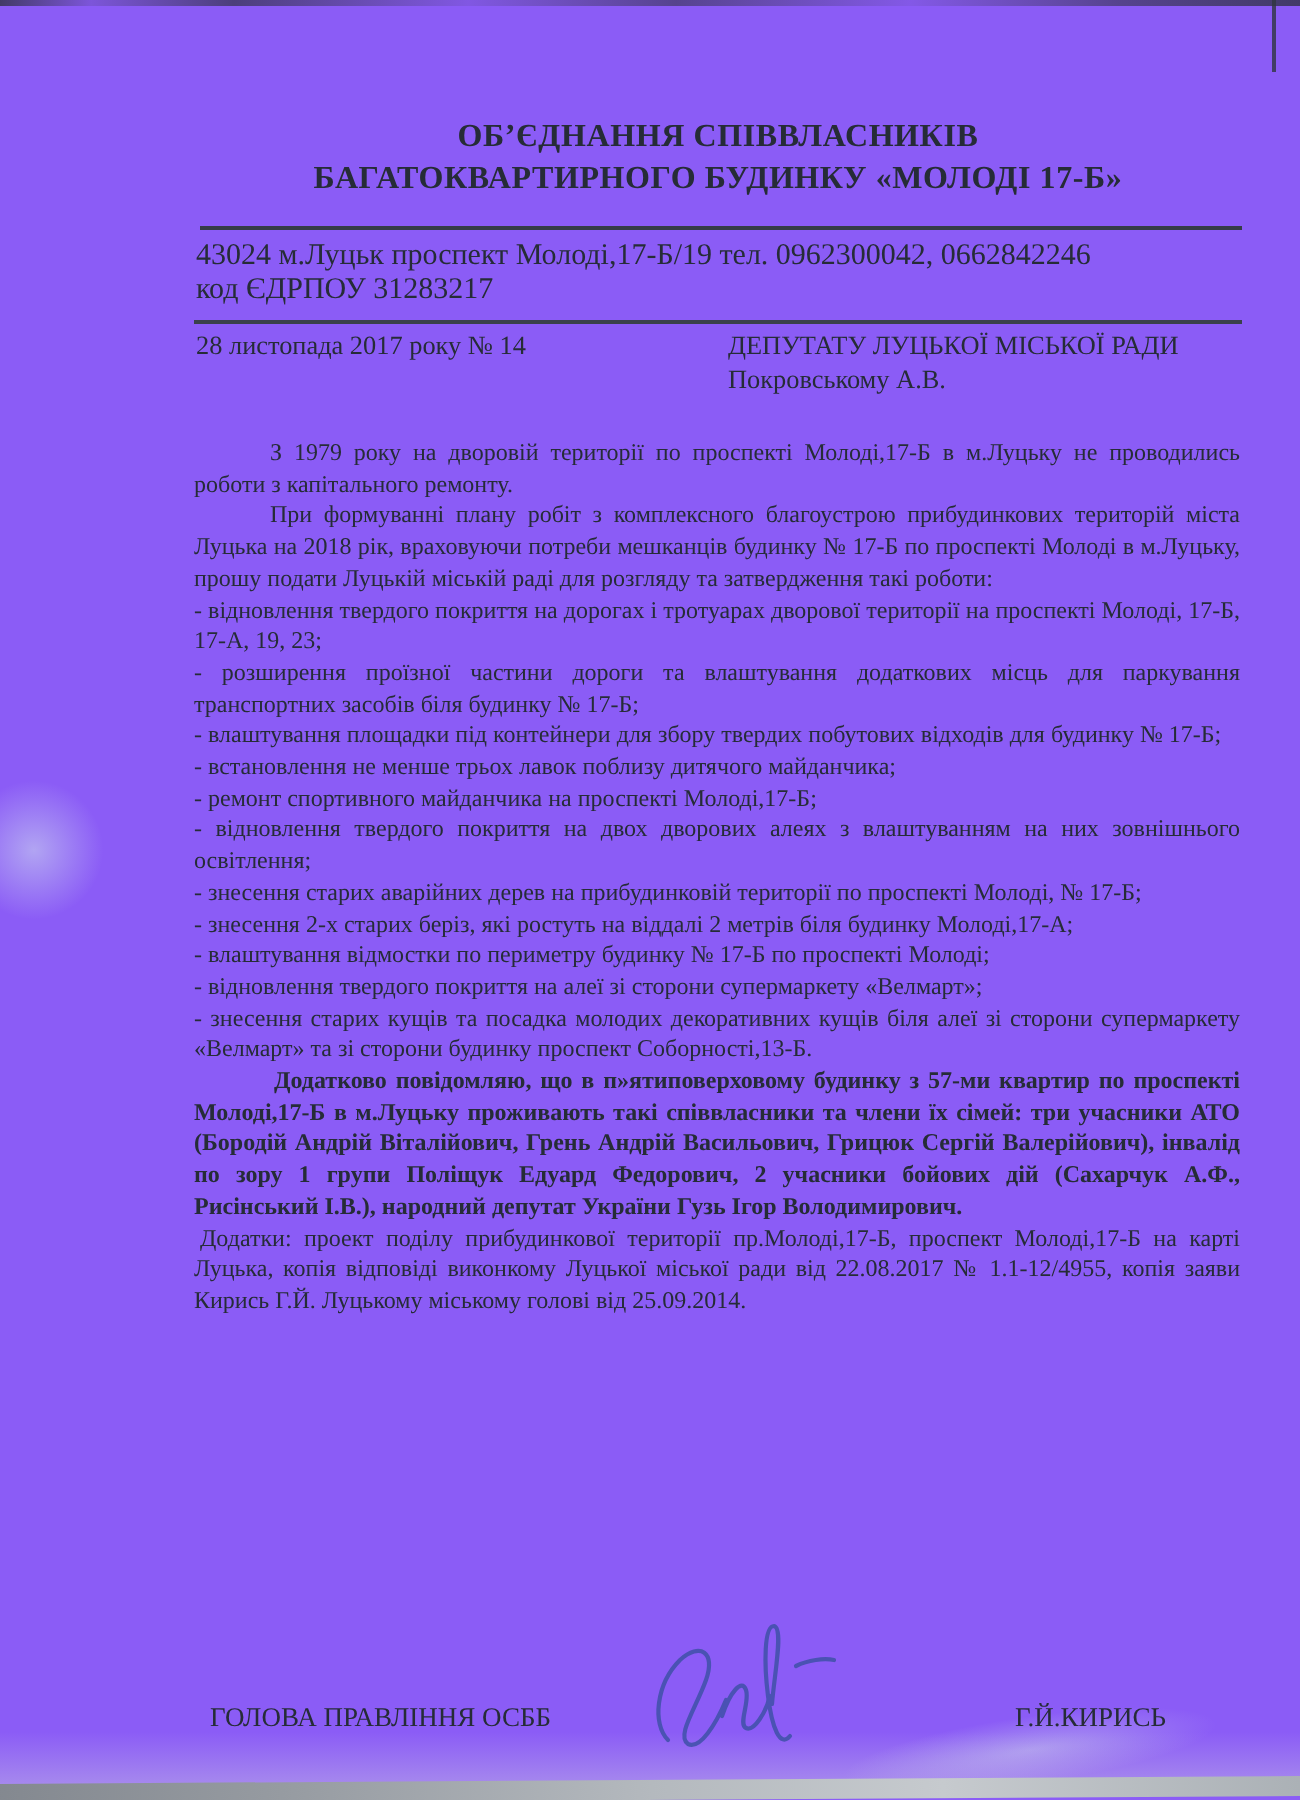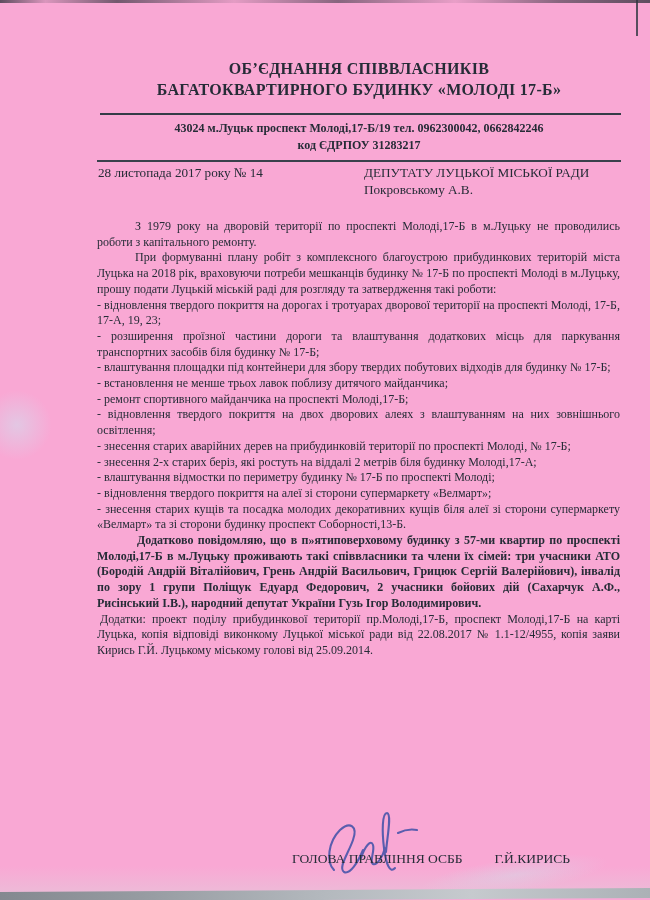--- a/index.html
+++ b/index.html
@@ -3,21 +3,21 @@
 <meta charset="utf-8">
 <style>
   html,body{margin:0;padding:0;}
   body{
     width:650px;height:900px;
     font-family:"Liberation Serif","DejaVu Serif",serif;
     background:#e8e8e8;
   }
   .page{
     position:relative;width:650px;height:900px;overflow:hidden;
-    background:#f9a8d4;color:#262c37;
+    background:#8b5cf6;color:#262c37;
   }
   
   .scan-top-edge{
     position:absolute;top:0;left:0;width:650px;height:3px;
     background:linear-gradient(90deg,
       rgba(42,47,56,.75) 0%,rgba(42,47,56,.15) 7%,rgba(42,47,56,.65) 18%,
       rgba(42,47,56,.10) 36%,rgba(42,47,56,.55) 52%,rgba(42,47,56,.08) 70%,
       rgba(42,47,56,.55) 86%,rgba(42,47,56,.75) 100%);
   }
   .scan-right-mark{
@@ -39,36 +39,36 @@
     transform:rotate(-8deg);
   }
   .paper-shade-bottom{
     position:absolute;bottom:8px;left:0;width:650px;height:26px;
     background:linear-gradient(0deg,rgba(216,219,222,.35),rgba(216,219,222,0));
   }
   
   .title-block{margin:58px 30px 0 98px;text-align:center;font-weight:bold;
     font-size:16px;line-height:21px;letter-spacing:.3px;}
   .rule-1{border-top:2.5px solid #353c47;margin:13px 29px 0 100px;}
-  .address-block{margin:5px 30px 0 98px;text-align:center;font-weight:bold;
-    font-size:12px;line-height:16.5px;}
+  .address-block{margin:5px 30px 0 98px;font-weight:normal;
+    font-size:15px;line-height:16.5px;}
   .rule-2{border-top:2px solid #3a414c;margin:7px 29px 0 97px;}
   
   .meta-row{display:flex;margin:3px 30px 0 98px;font-size:13.2px;line-height:16.5px;}
   .addressee{margin-left:auto;width:256px;text-align:left;}
   
   .body-text{margin:21px 30px 0 97px;font-size:12px;line-height:15.7px;
     text-align:justify;}
   .body-text p{margin:0;}
   .indent{text-indent:38px;}
   .bold-para{font-weight:bold;text-indent:40px;}
   .attach{margin-top:8px;text-indent:3px;}
   
-  .sig-row{position:absolute;left:105px;right:80px;top:851px;display:flex;
-    justify-content:flex-end;font-size:13.5px;gap:32px;}
+  .sig-row{position:absolute;left:105px;right:67px;top:851px;display:flex;
+    justify-content:space-between;font-size:13.5px;gap:32px;}
   .sig-scribble{position:absolute;left:320px;top:806px;width:110px;height:78px;}
 </style>
 </head>
 <body>
 
 <div class="page">
 
   <div class="scan-top-edge"></div>
   <div class="scan-right-mark"></div>
   <div class="paper-blotch-left"></div>

